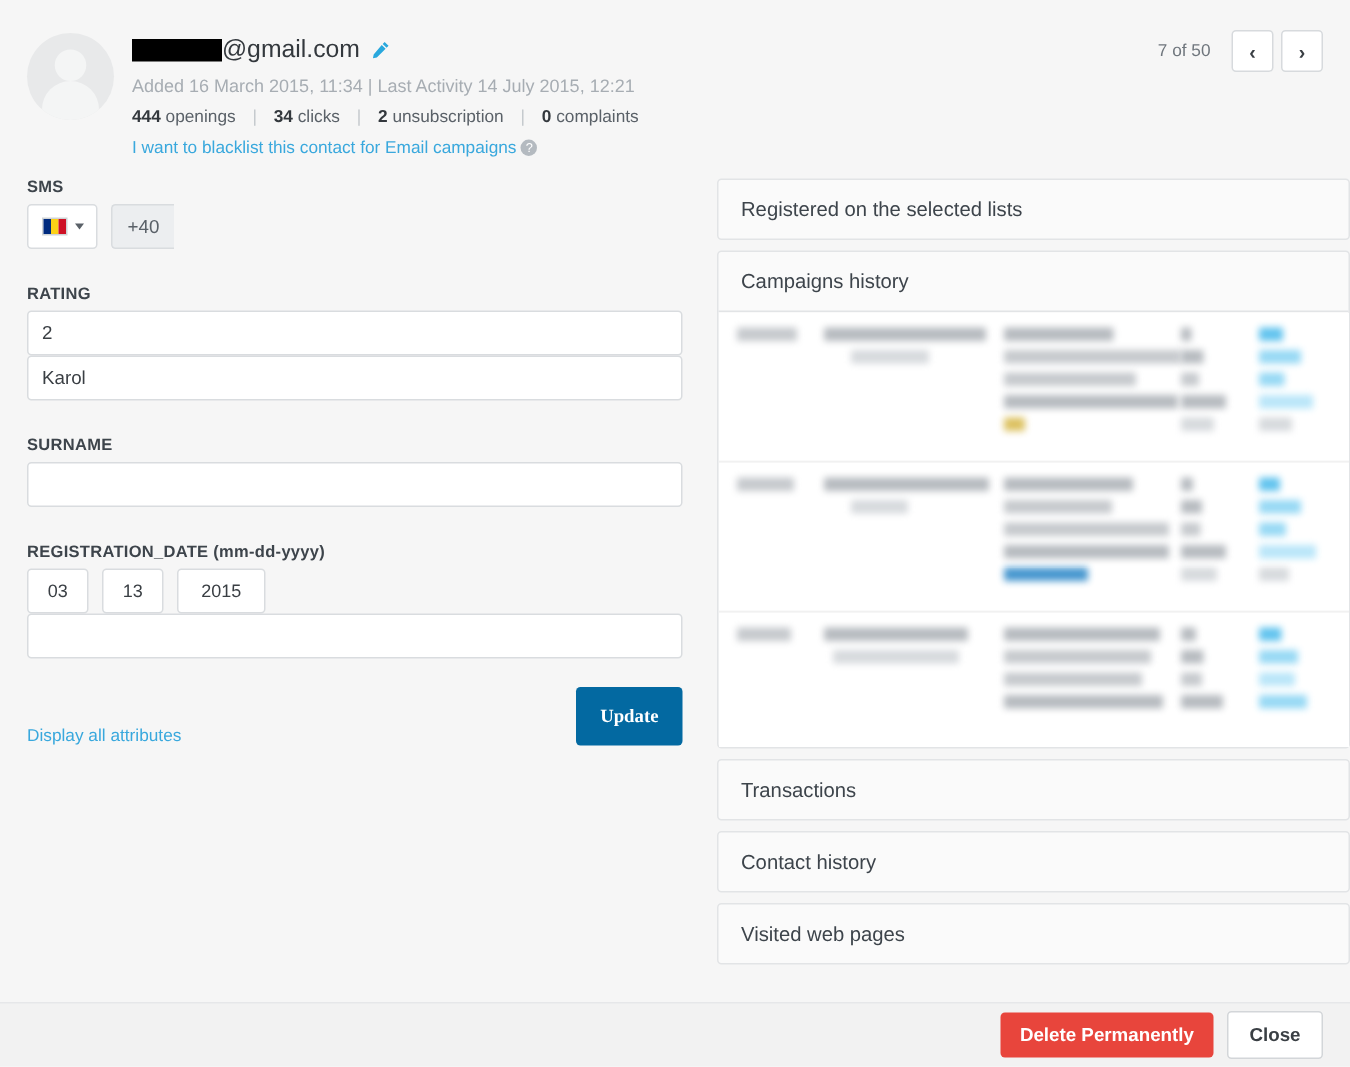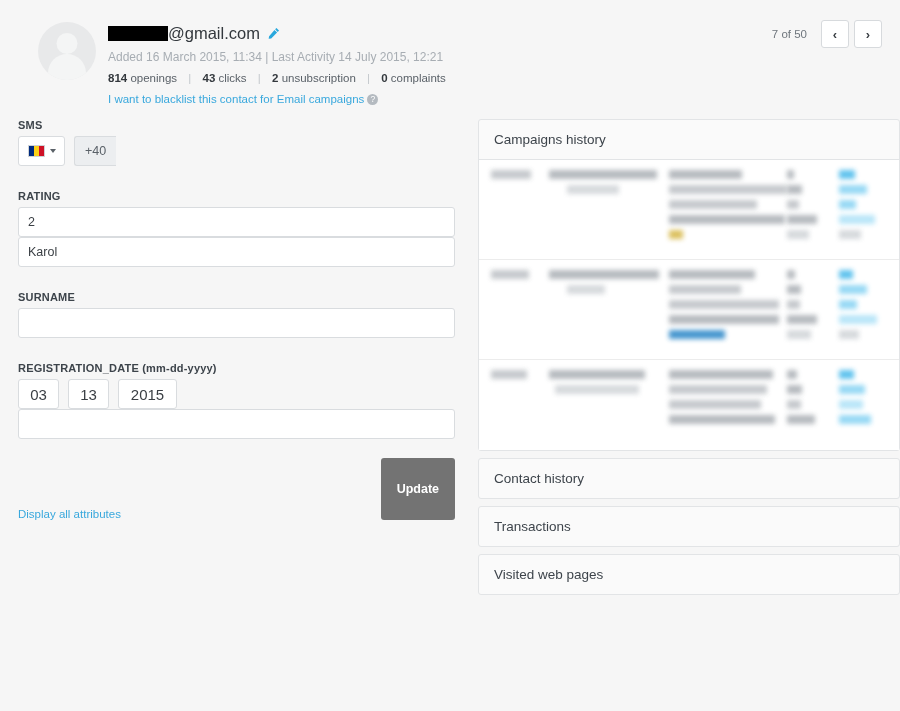--- a/index.html
+++ b/index.html
@@ -54,21 +54,20 @@
     flex: 1 1 auto;
     position: relative;
     overflow: hidden;
   }
 
   
   .contact-summary {
     display: flex;
     padding: 20px 18px 0 18px;
     position: relative;
-    margin-left: 20px;
   }
   .avatar {
     width: 58px;
     height: 58px;
     border-radius: 50%;
     background: #e8e9ea;
     flex: 0 0 58px;
     position: relative;
     overflow: hidden;
     margin-top: 2px;
@@ -260,21 +259,21 @@
   }
   .phone-input::placeholder { color: #a9afb5; }
 
   .date-row { display: flex; gap: 9px; }
   .date-input {
     height: 30px;
     border: 1px solid #d9dcdf;
     border-radius: 3px;
     background: #fff;
     font-family: "Liberation Sans", sans-serif;
-    font-size: 15px;
+    font-size: 12px;
     color: #3a3f44;
     text-align: center;
     box-sizing: border-box;
     outline: none;
   }
   .date-mm, .date-dd { width: 41px; }
   .date-yyyy { width: 59px; }
 
   .form-actions {
     display: flex;
@@ -282,28 +281,28 @@
     margin-top: 19px;
   }
   .attr-link {
     font-size: 11.5px;
     color: #39a8dd;
     text-decoration: none;
     cursor: pointer;
   }
   .update-btn {
     margin-left: auto;
-    background: #737373;
+    background: #0369a1;
     color: #fff;
     border: none;
     border-radius: 3px;
-    font-family: Liberation Sans, sans-serif;
+    font-family: Liberation Serif, serif;
     font-size: 12.5px;
     font-weight: 700;
-    padding: 24px 16px;
+    padding: 12px 16px;
     cursor: pointer;
   }
 
   
   .acc-item {
     background: #fafafa;
     border: 1px solid #e2e4e6;
     border-radius: 3px;
     margin-bottom: 7px;
   }
@@ -412,24 +411,24 @@
           <span class="redaction"></span>
             <span>@gmail.com</span>
           <span class="pencil-icon">
             <svg width="13" height="13" viewBox="0 0 16 16">
               <path d="M11.6 1.2l3.2 3.2-1.6 1.6-3.2-3.2zM9.2 3.6l3.2 3.2-7.2 7.2-3.2.6.6-3.2z" fill="#29a8dd"></path>
             </svg>
           </span>
         </div>
         <div class="meta-line">Added 16 March 2015, 11:34 | Last Activity 14 July 2015, 12:21</div>
         <div class="stats-line">
-          <b>814</b>
+          <b>444</b>
           <span>openings</span>
           <span class="stats-sep">|</span>
-          <b>43</b>
+          <b>34</b>
           <span>clicks</span>
           <span class="stats-sep">|</span>
           <b>2</b>
           <span>unsubscription</span>
           <span class="stats-sep">|</span>
           <b>0</b>
           <span>complaints</span>
         </div>
         <div class="blacklist-line">
           <a>I want to blacklist this contact for Email campaigns</a><span class="help-badge">?</span>
@@ -478,20 +477,23 @@
         <input class="text-input" type="text" value="" style="">
 
         <div class="form-actions">
           <a class="attr-link">Display all attributes</a>
           <button class="update-btn">Update</button>
         </div>
       </div>
 
       <div class="col-right">
 
+        <div class="acc-item">
+          <div class="acc-head">Registered on the selected lists</div>
+        </div>
 
         <div class="acc-item">
           <div class="acc-head">Campaigns history</div>
           <div class="acc-panel">
 
             <div class="camp-row">
               <div class="camp-c1">
                 <span class="bl g" style="width:40px"></span>
               </div>
               <div class="camp-c2">
@@ -577,29 +579,33 @@
                 <span class="bl b2" style="width:26px"></span>
                 <span class="bl b3" style="width:24px"></span>
                 <span class="bl b2" style="width:32px"></span>
               </div>
             </div>
 
           </div>
         </div>
 
         <div class="acc-item">
+          <div class="acc-head">Transactions</div>
+        </div>
+
+        <div class="acc-item">
           <div class="acc-head">Contact history</div>
-        </div>
-
-        <div class="acc-item">
-          <div class="acc-head">Transactions</div>
         </div>
 
         <div class="acc-item">
           <div class="acc-head">Visited web pages</div>
         </div>
 
       </div>
     </div>
   </div>
 
+  <div class="modal-footer">
+    <button class="btn-delete">Delete Permanently</button>
+    <button class="btn-close">Close</button>
+  </div>
 
 </div>
 
 </body></html>

